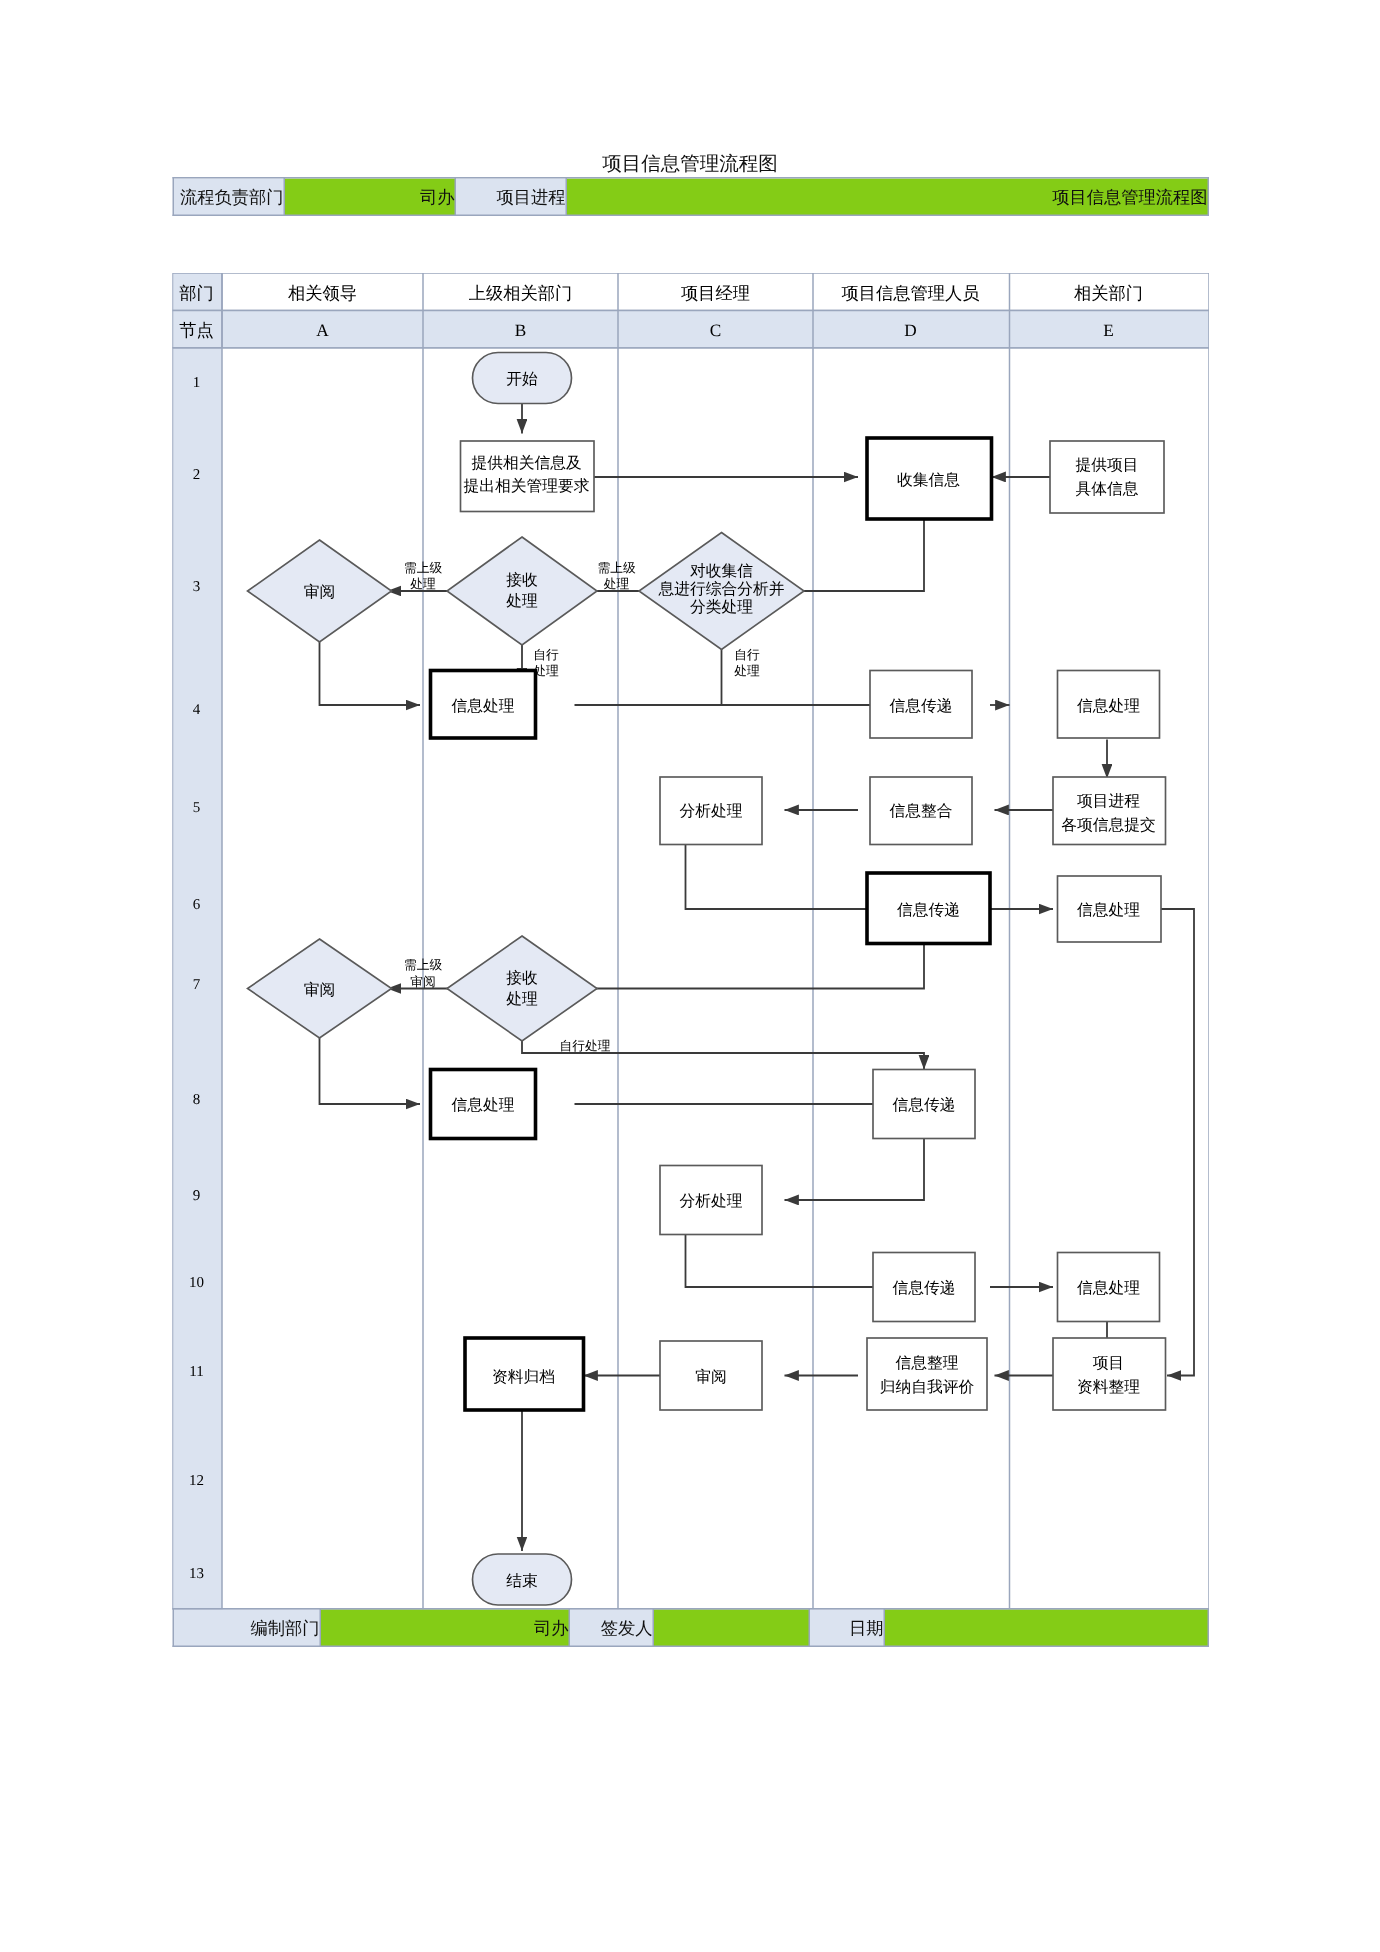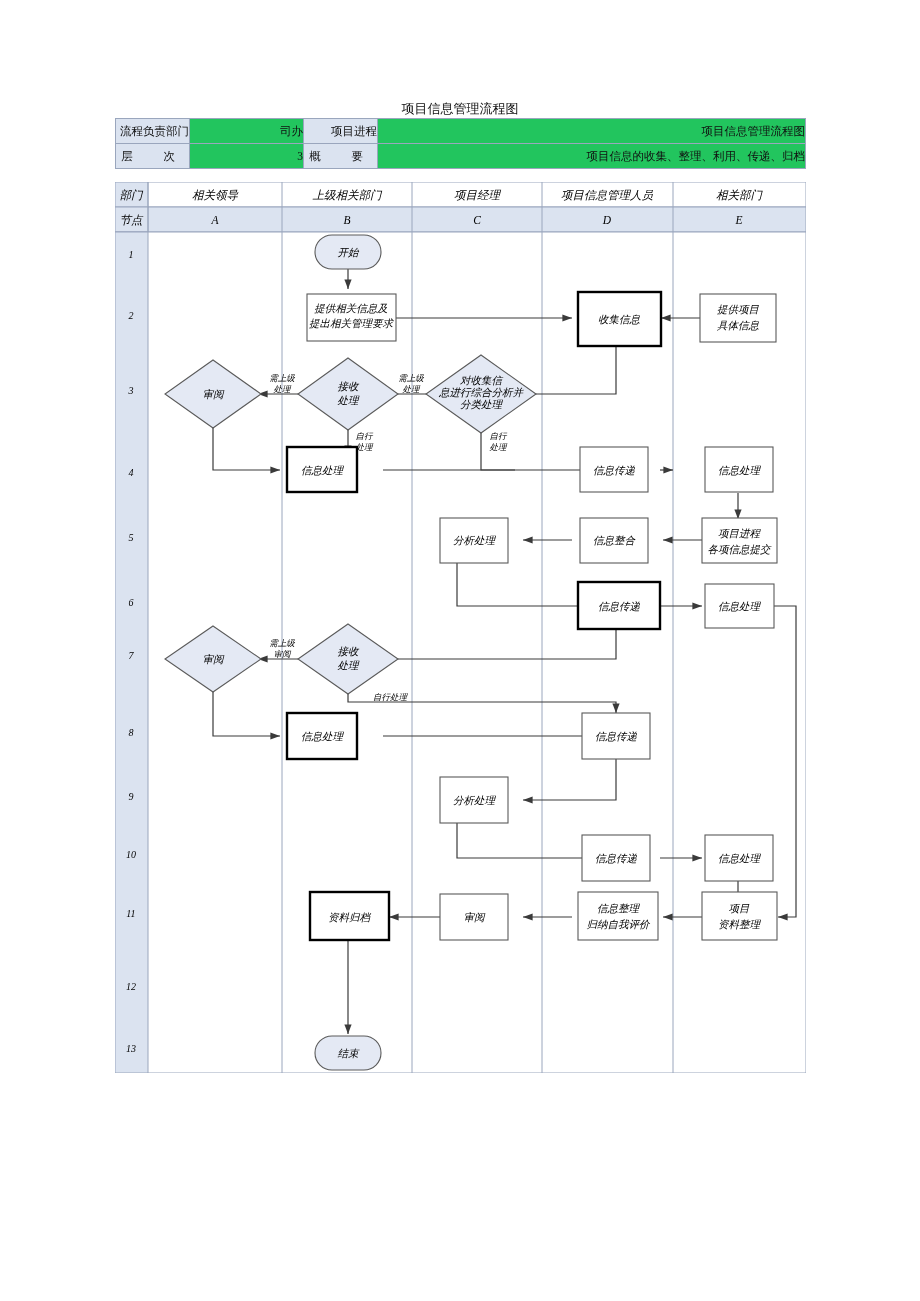--- a/index.html
+++ b/index.html
@@ -4,24 +4,24 @@
 <style>
   html,body{margin:0;padding:0;background:#ffffff;}
   body{width:920px;height:1301px;font-family:"Liberation Serif","DejaVu Serif",serif;color:#000;}
   .page{position:relative;width:920px;height:1301px;}
   #doc-title{position:absolute;left:115px;top:100px;width:690px;text-align:center;
     font-family:"Liberation Sans","DejaVu Sans",sans-serif;font-size:13px;color:#111;}
   table.meta{position:absolute;border-collapse:collapse;table-layout:fixed;}
   table.meta td{border:1px solid #9aa6bd;font-size:11.5px;text-align:right;
     padding:0;height:24px;color:#101010;}
   td.hdr{background:#dbe3f0;}
-  td.plain{background:#22c55e;margin-left:42px;}
+  td.plain{background:#84cc16;margin-left:42px;}
   #meta-top{left:115px;top:118px;width:690px;}
   #meta-bottom{left:115px;top:1072px;width:690px;}
-  #chart-wrap{position:absolute;left:115px;top:182px;width:691px;height:891px;font-style:italic;}
+  #chart-wrap{position:absolute;left:115px;top:182px;width:691px;height:891px;}
   svg{display:block;}
   .sw-label{font-family:"Liberation Serif","DejaVu Serif",serif;font-size:11.5px;}
   .node-text{font-family:"Liberation Serif","DejaVu Serif",serif;font-size:10.5px;}
   .edge-text{font-family:"Liberation Serif","DejaVu Serif",serif;font-size:8.5px;}
   .rowno{font-family:"Liberation Serif","DejaVu Serif",serif;font-size:10px;}
   .spacer{letter-spacing:14px;}
 </style>
 </head>
 <body>
 
@@ -35,26 +35,20 @@
         <col style="width:114px">
         <col style="width:74px">
         <col style="width:428px">
       </colgroup>
     <tbody>
       <tr>
         <td class="hdr">流程负责部门</td>
         <td class="plain">司办</td>
         <td class="hdr">项目进程</td>
         <td class="plain">项目信息管理流程图</td>
-      </tr>
-      <tr>
-        <td class="hdr spacer">层    次</td>
-        <td class="plain">3</td>
-        <td class="hdr spacer">概    要</td>
-        <td class="plain">项目信息的收集、整理、利用、传递、归档</td>
       </tr>
     </tbody>
   </table>
 
   <div id="chart-wrap">
     <svg width="691" height="891" viewBox="0 0 691 891" xmlns="http://www.w3.org/2000/svg">
       <defs>
         <marker id="ar" markerWidth="9" markerHeight="9" refX="8" refY="3" orient="auto" markerUnits="strokeWidth">
           <path d="M0,0 L8,3 L0,6 z" fill="#3a3a3a"></path>
         </marker>
@@ -327,16 +321,24 @@
   <table id="meta-bottom" class="meta">
     <colgroup>
       <col style="width:98px">
         <col style="width:166px">
         <col style="width:56px">
       <col style="width:104px">
         <col style="width:50px">
         <col style="width:216px">
     </colgroup>
     <tbody>
+      <tr>
+        <td class="hdr">编制部门</td>
+        <td class="plain">司办</td>
+        <td class="hdr">签发人</td>
+        <td class="plain"></td>
+        <td class="hdr">日期</td>
+        <td class="plain"></td>
+      </tr>
     </tbody>
   </table>
 
 </div>
 
 </body></html>

